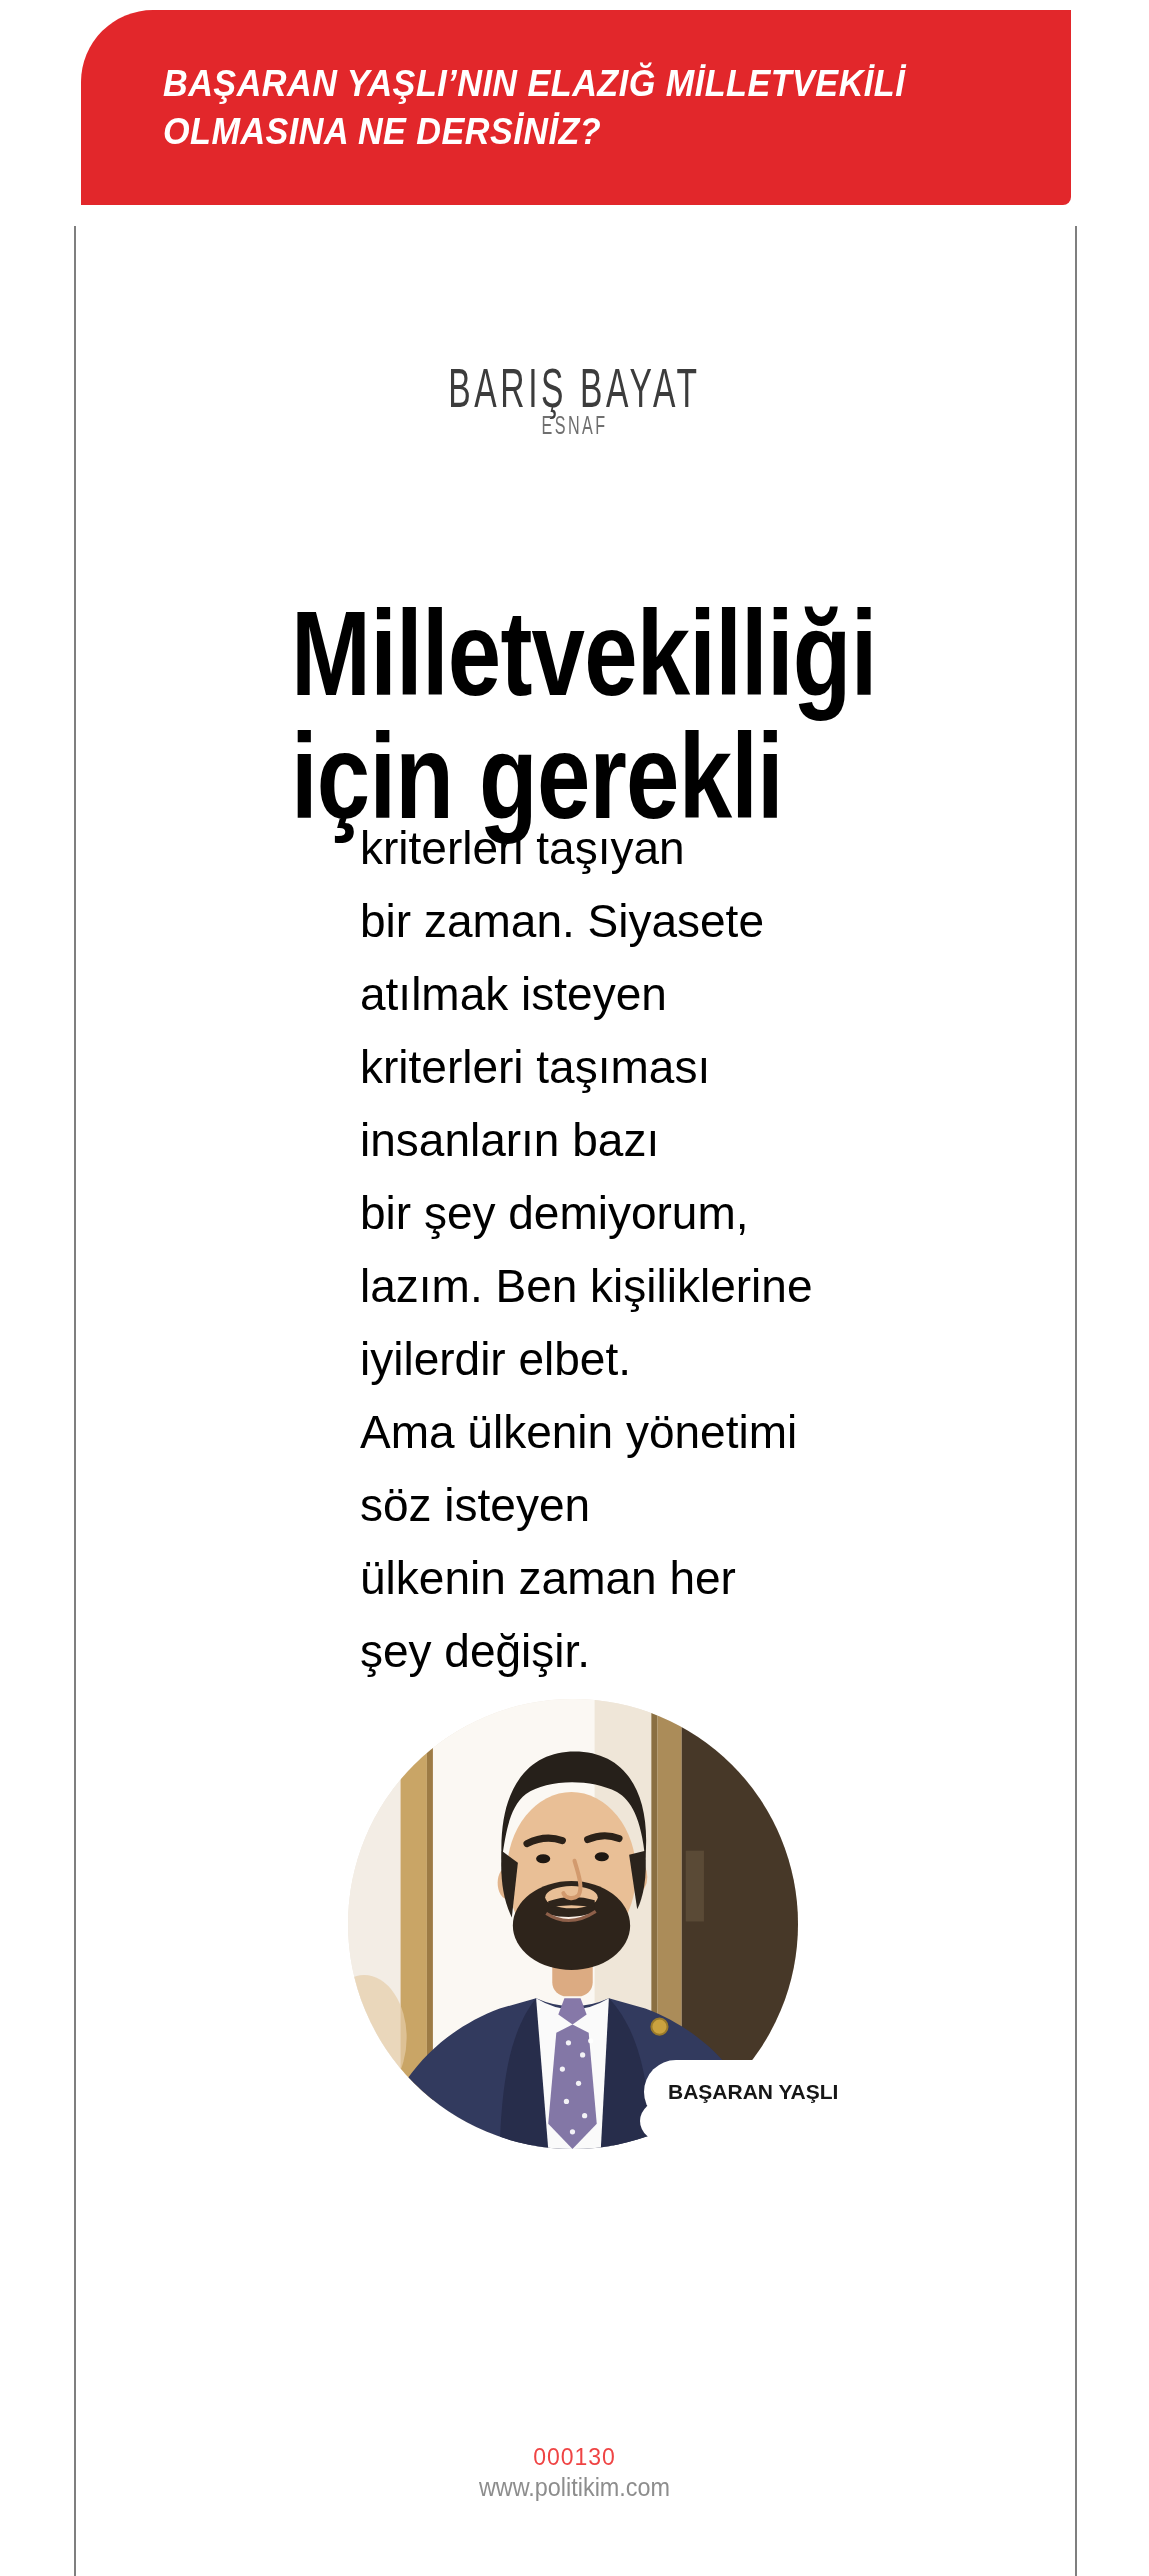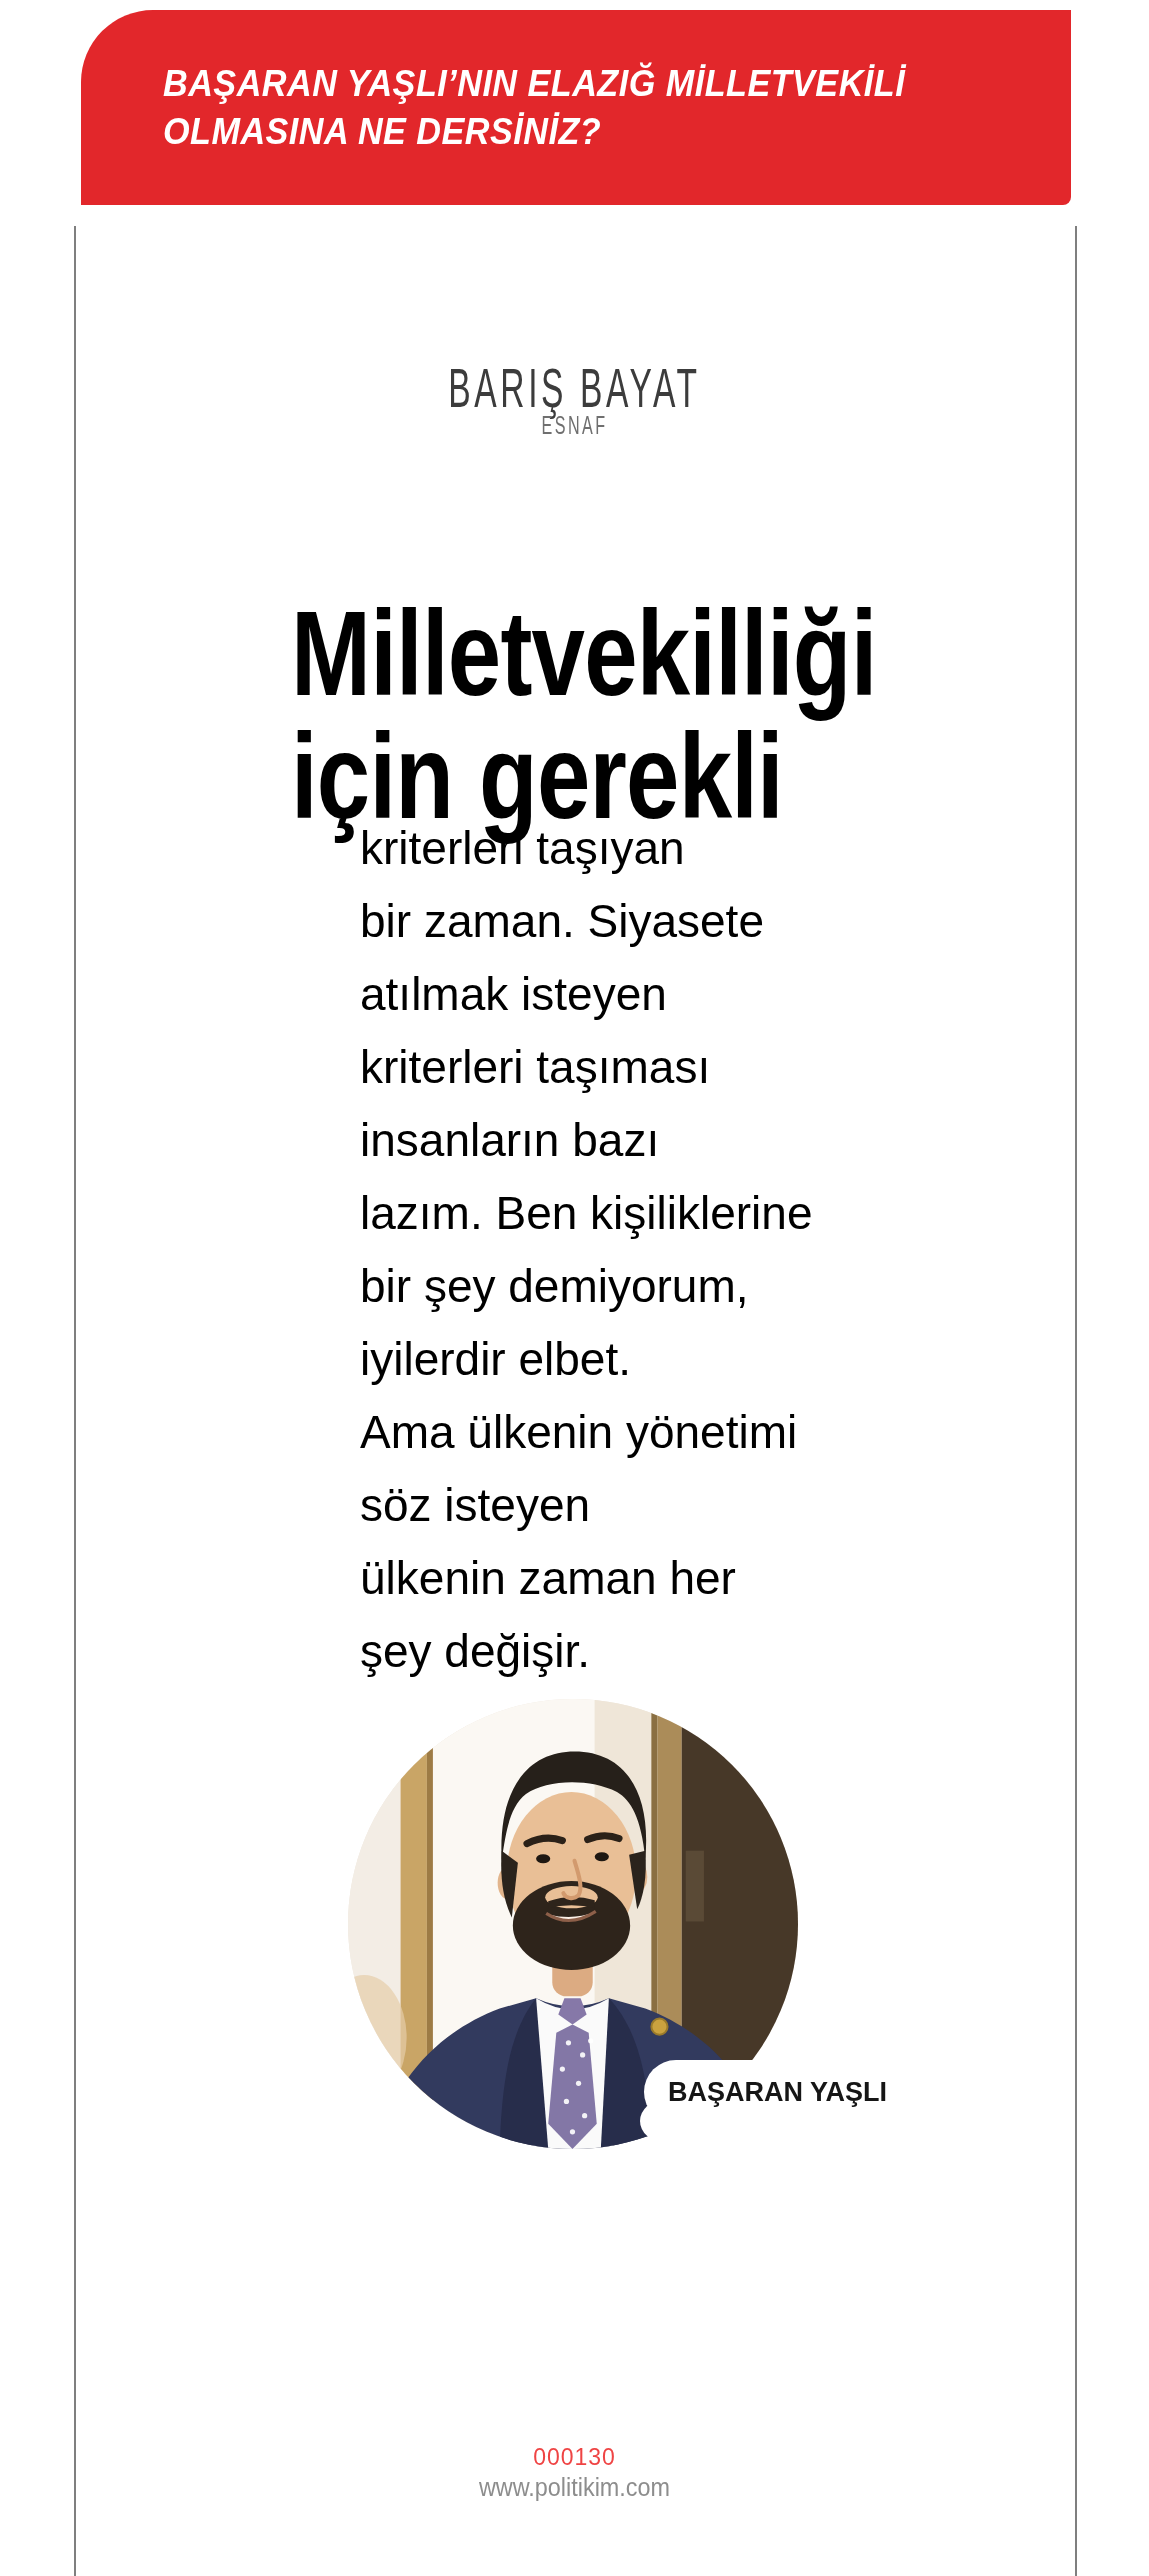--- a/index.html
+++ b/index.html
@@ -36,21 +36,21 @@
   
   .photo{position:absolute;left:348px;top:1699px;width:450px;height:450px;border-radius:50%;
          overflow:hidden;}
   .photo svg{display:block;width:450px;height:450px;}
 
   
   .bubble{position:absolute;left:644px;top:2060px;width:258px;height:64px;background:#ffffff;
           border-radius:34px;display:flex;align-items:center;padding-left:24px;box-sizing:border-box;}
   .bubble::before{content:"";position:absolute;left:-4px;bottom:-18px;width:48px;height:42px;
                   background:#ffffff;border-radius:50%;}
-  .bubble-text{font-size:27px;font-weight:bold;color:#161616;white-space:nowrap;position:relative;}
+  .bubble-text{font-size:21px;font-weight:bold;color:#161616;white-space:nowrap;position:relative;}
 
   
   .serial{position:absolute;left:0;top:2444px;width:1149px;text-align:center;
           font-size:23px;color:#ef4444;letter-spacing:1px;}
   .website{position:absolute;left:0;top:2472px;width:1149px;text-align:center;
            font-size:26px;color:#8d8d8d;transform:scaleX(.9);transform-origin:center top;}
 </style>
 </head>
 <body>
 
@@ -73,22 +73,22 @@
     <div>Milletvekilliği</div>
     <div>için gerekli</div>
   </div>
 
   <div class="quote-body">
     <div>kriterleri taşıyan</div>
     <div>bir zaman. Siyasete</div>
     <div>atılmak isteyen</div>
     <div>kriterleri taşıması</div>
     <div>insanların bazı</div>
+    <div>bir şey demiyorum,</div>
     <div>lazım. Ben kişiliklerine</div>
-    <div>bir şey demiyorum,</div>
     <div>iyilerdir elbet.</div>
     <div>Ama ülkenin yönetimi</div>
     <div>söz isteyen</div>
     <div>ülkenin zaman her</div>
     <div>şey değişir.</div>
   </div>
 
   <div class="photo">
     <svg viewBox="0 0 445 445" xmlns="http://www.w3.org/2000/svg">
 

